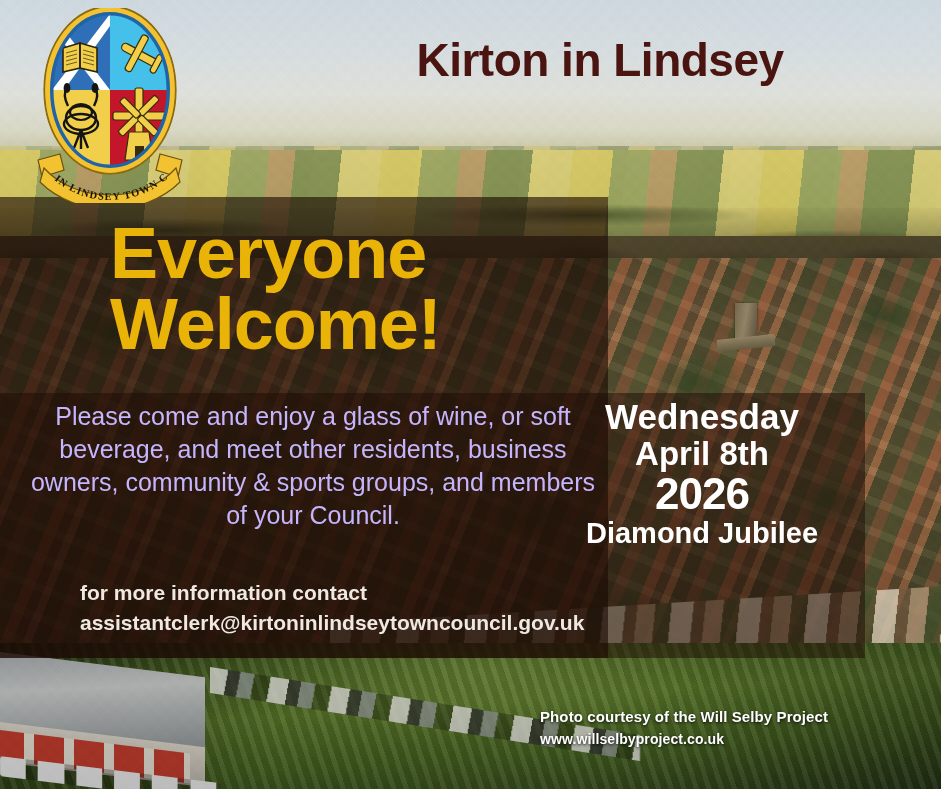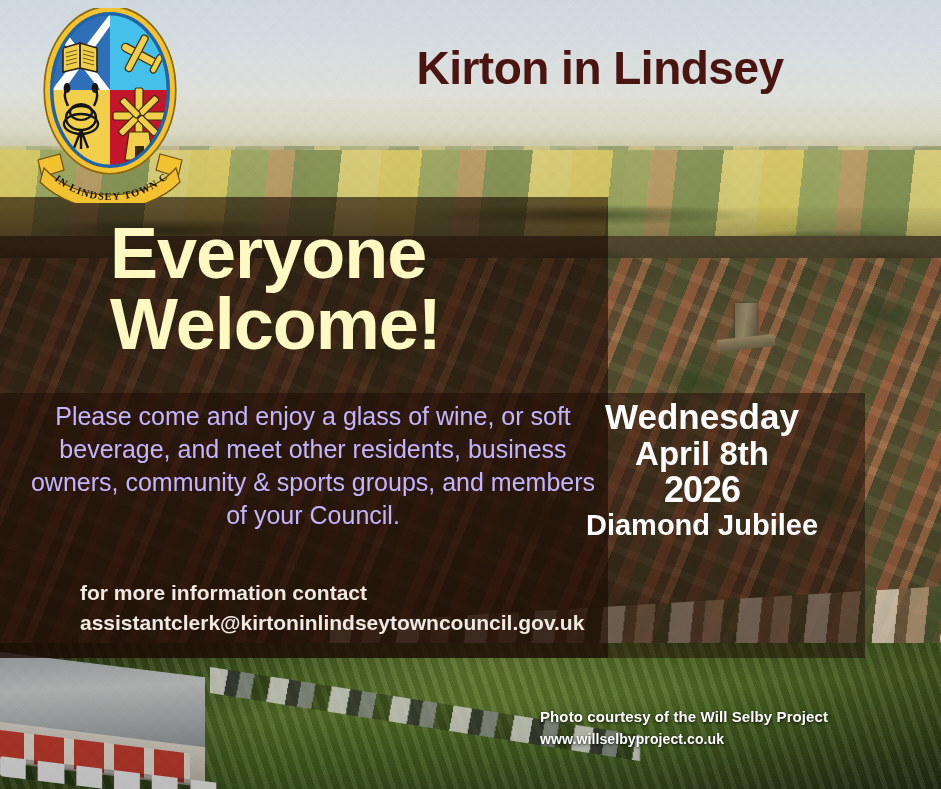--- a/index.html
+++ b/index.html
@@ -199,25 +199,25 @@
   
   .headline{
     position:absolute;left:300px;top:30px;width:600px;
     text-align:center;
     color:#4a1410;
     font-weight:bold;
     font-size:46px;
     line-height:1.32;
     letter-spacing:-.5px;
   }
-  .headline .l1,.headline .l2{display:block;white-space:nowrap;margin-top:8px;}
+  .headline .l1,.headline .l2{display:block;white-space:nowrap;}
 
   .welcome{
     position:absolute;left:110px;top:218px;width:470px;
-    color:#fef9c3;
+    color:#eab308;
     font-weight:bold;
     font-size:72px;
     line-height:.98;
     letter-spacing:-1px;
   }
   .welcome .w1,.welcome .w2{display:block;}
 
   .blurb{
     position:absolute;left:28px;top:400px;width:570px;
     color:#c4b5fd;
@@ -234,21 +234,21 @@
     text-align:left;
   }
   .contact span{display:block;font-weight:bold;}
 
   .when{
     position:absolute;left:575px;top:398px;width:254px;
     text-align:center;color:#ffffff;font-weight:bold;
   }
   .when .day{display:block;font-size:35px;line-height:1.08;}
   .when .date{display:block;font-size:33px;line-height:1.08;}
-  .when .year{display:block;font-size:36px;line-height:1.06;letter-spacing:-1px;}
+  .when .year{display:block;font-size:44px;line-height:1.06;letter-spacing:-1px;}
   .when .time{display:block;font-size:50px;line-height:1.08;}
   .when .venue1{display:block;font-size:29px;line-height:1.1;}
   .when .venue2{display:block;font-size:29px;line-height:1.1;}
 
   .credit{
     position:absolute;left:540px;top:706px;width:340px;
     color:#ffffff;font-weight:bold;
     text-shadow:0 1px 3px rgba(0,0,0,.85);
   }
   .credit .c1{display:block;font-size:15px;line-height:1.5;letter-spacing:.1px;}

